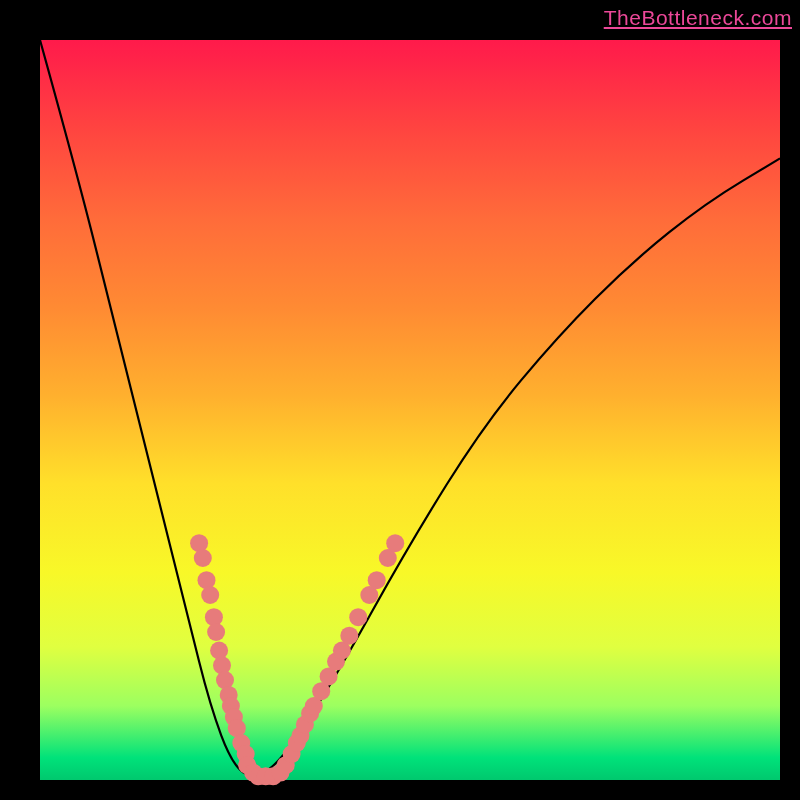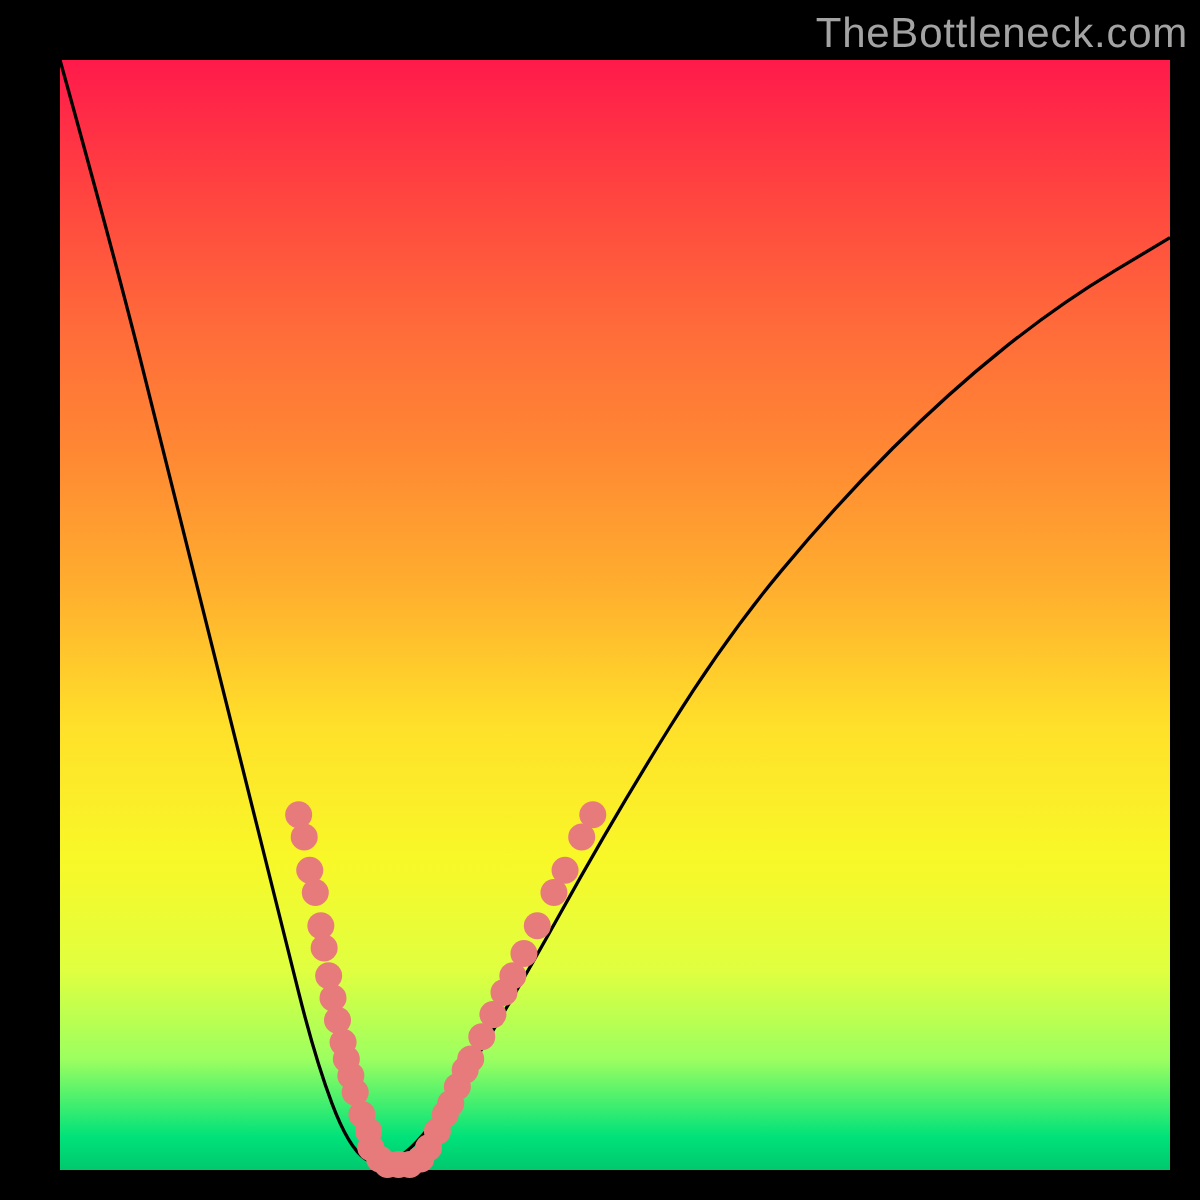--- a/index.html
+++ b/index.html
@@ -33,25 +33,26 @@
       #f8f828 72%,
       #e0ff40 82%,
       #9cff60 90%,
       #00e27a 97%,
       #00c86e 100%);
   }
   .watermark {
     position: absolute;
     right: 8px;
     top: 6px;
-    color: #a3a3a3;
-    font-size: 28px;
+    color: #ec4899;
+    font-size: 21px;
     font-weight: 500;
     letter-spacing: 0.5px;
     user-select: none;
+    text-decoration: underline;
   }
   svg.curve {
     position: absolute;
     left: 0; top: 0;
     width: 740px; height: 740px;
     overflow: visible;
   }
 </style>
 </head>
 <body>

